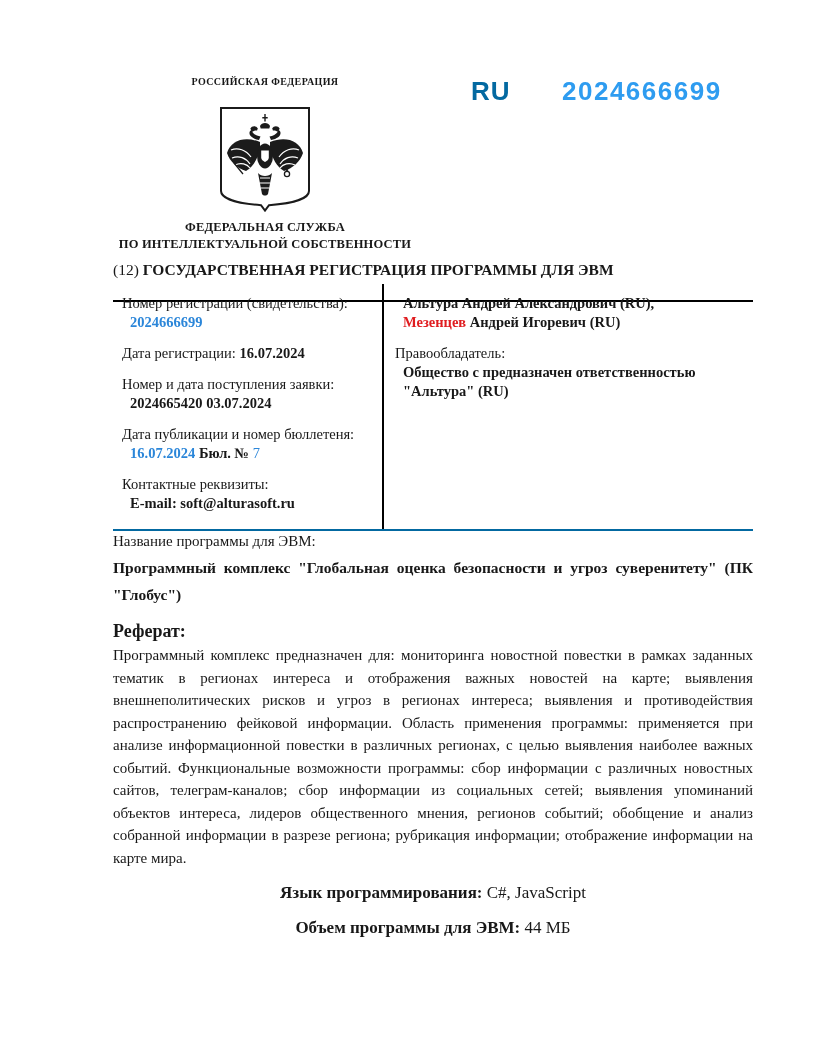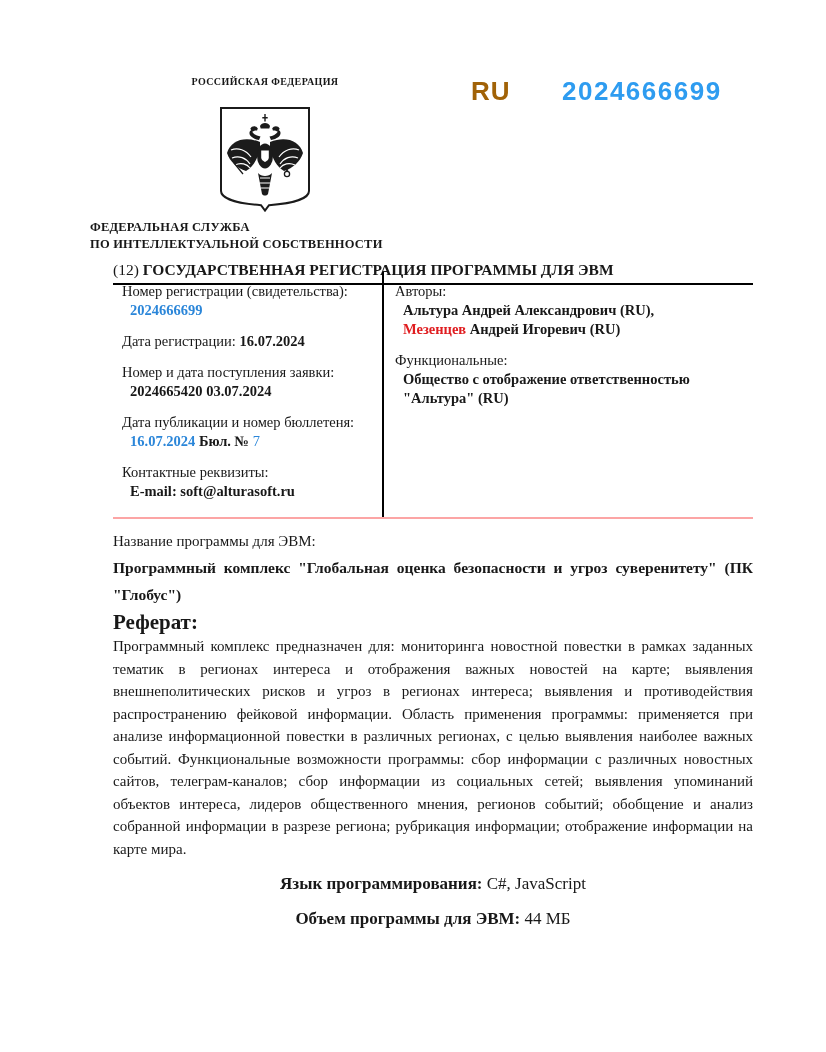--- a/index.html
+++ b/index.html
@@ -2,46 +2,46 @@
 <html style="--accent-blue: #2b86d9; --accent-blue-bright: #2e9cf0; --accent-red: #e01d20;"><head>
 <meta charset="utf-8">
 <style>
   html,body{margin:0;padding:0;background:#ffffff;}
   body{width:826px;height:1052px;position:relative;font-family:"Liberation Serif","DejaVu Serif",serif;color:#181818;}
   .page{position:absolute;inset:0;background:#fff;}
 
   .country{position:absolute;left:115px;top:76px;width:300px;text-align:center;
            font-weight:bold;font-size:10px;letter-spacing:.4px;}
   .ru{position:absolute;left:471px;top:76px;font-family:"Liberation Sans","DejaVu Sans",sans-serif;
-      font-weight:bold;font-size:26px;letter-spacing:1px;color:#a16207;}
+      font-weight:bold;font-size:26px;letter-spacing:1px;color:#0369a1;}
   .topnum{position:absolute;left:562px;top:76px;font-family:"Liberation Sans","DejaVu Sans",sans-serif;
       font-weight:bold;font-size:26px;letter-spacing:1.5px;color:var(--accent-blue-bright,#2e9cf0);}
   .emblem{position:absolute;left:219px;top:106px;width:92px;height:107px;}
-  .agency{position:absolute;left:90px;top:219px;width:350px;
+  .agency{position:absolute;left:90px;top:219px;width:350px;text-align:center;
           font-weight:bold;font-size:12.5px;line-height:17px;letter-spacing:.2px;}
 
   .heading{position:absolute;left:113px;top:261px;width:640px;border-bottom:2px solid #000;
-           padding-bottom:4px;font-size:15.5px;white-space:nowrap;}
+           padding-bottom:21px;font-size:15.5px;white-space:nowrap;}
   .heading .t{font-weight:bold;}
 
-  .info{position:absolute;left:113px;top:272px;width:640px;display:flex;box-sizing:border-box;
-        border-bottom:2px solid #fca5a5;min-height:237px;}
+  .info{position:absolute;left:113px;top:284px;width:640px;display:flex;box-sizing:border-box;
+        border-bottom:2px solid #0369a1;min-height:237px;}
   .col-l{width:271px;box-sizing:border-box;border-right:2px solid #000;padding:10px 14px 4px 9px;}
   .col-r{flex:1;box-sizing:border-box;padding:10px 6px 4px 11px;}
   .blk{margin-bottom:12px;font-size:14.5px;line-height:19px;}
   .ind{padding-left:8px;}
   .b{font-weight:bold;}
   .blue{color:var(--accent-blue,#2b86d9);font-weight:bold;}
   .blue-n{color:var(--accent-blue,#2b86d9);}
   .red{color:var(--accent-red,#e01d20);}
 
   .bodytxt{position:absolute;left:113px;top:531px;width:640px;font-size:15px;}
   .nlabel{line-height:21px;}
   .name{font-weight:bold;font-size:15.5px;line-height:26.5px;text-align:justify;margin-top:3px;}
-  .alabel{font-weight:bold;font-size:21px;margin-top:4px;line-height:21px;}
+  .alabel{font-weight:bold;font-size:18px;margin-top:13px;line-height:21px;}
   .abstract{text-align:justify;line-height:22.5px;margin-top:2px;}
   .meta{font-size:17px;line-height:21px;text-align:center;}
   .m1{margin-top:13px;}
   .m2{margin-top:14px;}
 </style>
 </head>
 <body>
 
 <div class="page">
 
@@ -115,27 +115,26 @@
         </div>
       </div>
       <div class="blk">
         <div>Контактные реквизиты:</div>
         <div class="ind b">E-mail: soft@alturasoft.ru</div>
       </div>
     </div>
 
     <div class="col-r">
       <div class="blk">
-        <div>Авторы:</div>
         <div class="ind b"><span class="red"></span><span>Альтура Андрей Александрович (RU),</span></div>
         <div class="ind b"><span class="red">Мезенцев</span><span> Андрей Игоревич (RU)</span></div>
       </div>
       <div class="blk">
-        <div>Функциональные:</div>
-        <div class="ind b">Общество с отображение ответственностью "Альтура" (RU)</div>
+        <div>Правообладатель:</div>
+        <div class="ind b">Общество с предназначен ответственностью "Альтура" (RU)</div>
       </div>
     </div>
   </div>
 
   <div class="bodytxt">
     <div class="nlabel">Название программы для ЭВМ:</div>
     <div class="name">Программный комплекс "Глобальная оценка безопасности и угроз суверенитету" (ПК "Глобус")</div>
     <div class="alabel">Реферат:</div>
     <div class="abstract">Программный комплекс предназначен для: мониторинга новостной повестки в рамках заданных тематик в регионах интереса и отображения важных новостей на карте; выявления внешнеполитических рисков и угроз в регионах интереса; выявления и противодействия распространению фейковой информации. Область применения программы: применяется при анализе информационной повестки в различных регионах, с целью выявления наиболее важных событий. Функциональные возможности программы: сбор информации с различных новостных сайтов, телеграм-каналов; сбор информации из социальных сетей; выявления упоминаний объектов интереса, лидеров общественного мнения, регионов событий; обобщение и анализ собранной информации в разрезе региона; рубрикация информации; отображение информации на карте мира.</div>
     <div class="meta m1">

